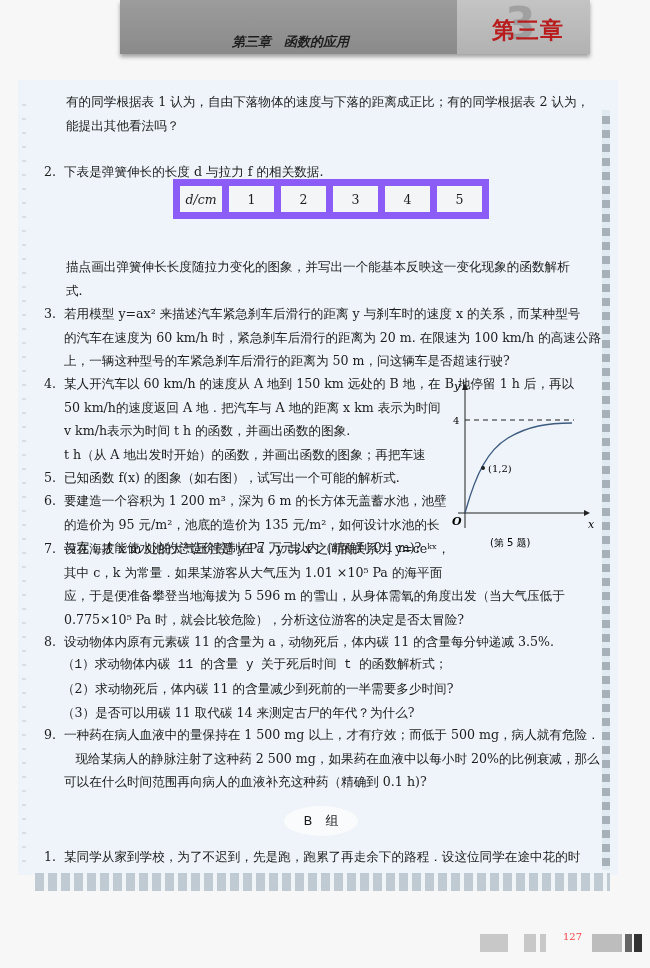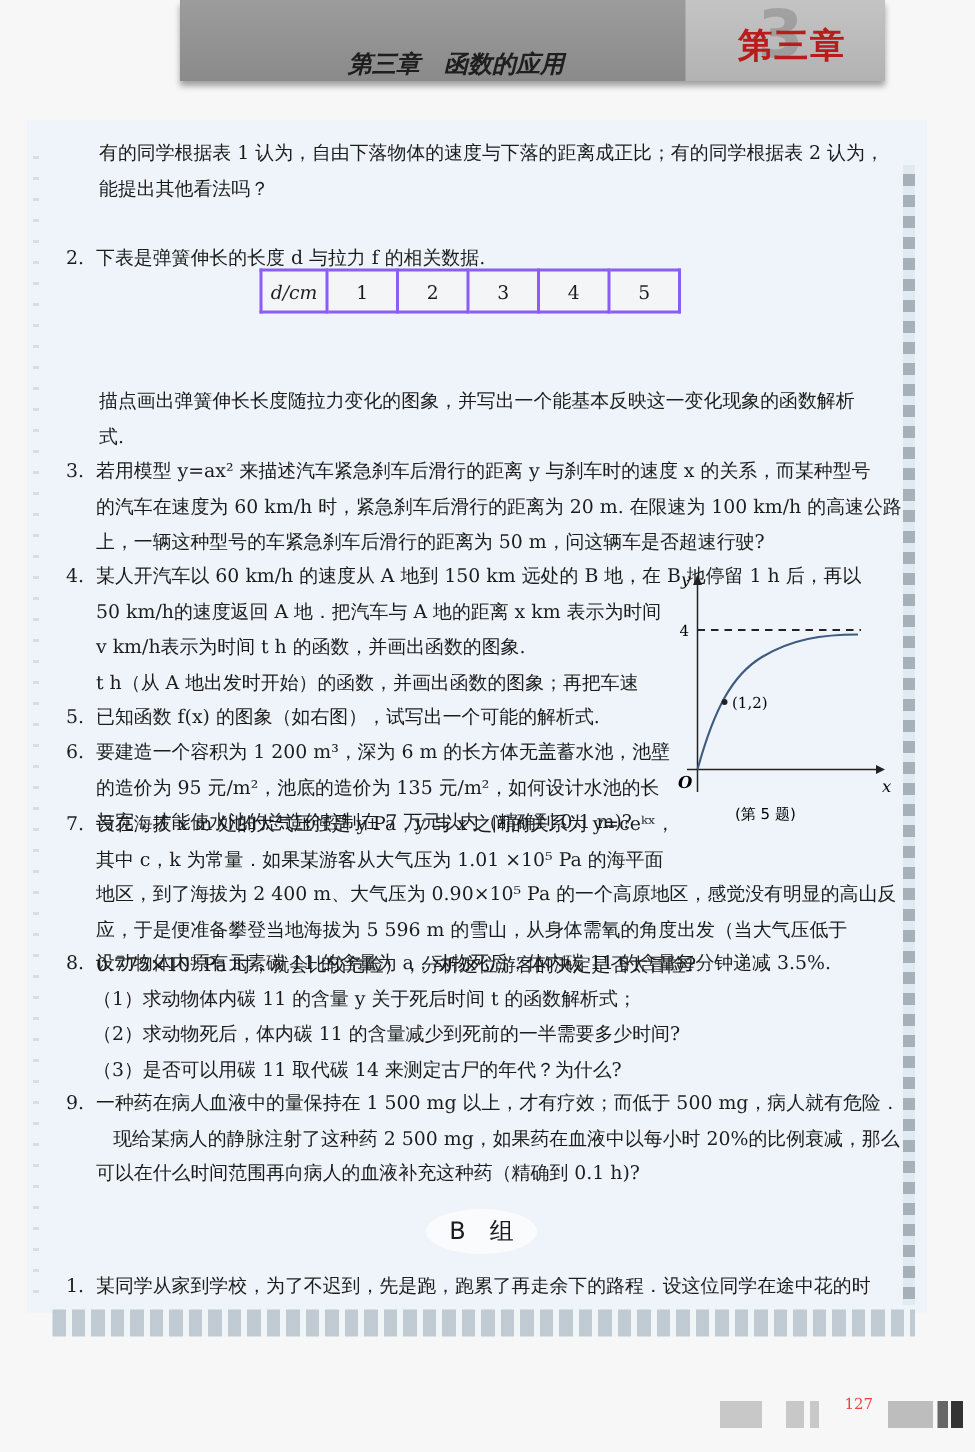--- a/index.html
+++ b/index.html
@@ -7,41 +7,41 @@
          font-family:"DejaVu Serif","Liberation Serif",serif; color:#1c1c1c; }
   .header-band { position:absolute; left:120px; top:0; width:470px; height:54px;
      background:linear-gradient(#9c9c9c,#8a8a8a); box-shadow:0 3px 4px rgba(0,0,0,0.35); }
   .header-right { position:absolute; left:457px; top:0; width:133px; height:54px;
      background:linear-gradient(#c4c4c4,#b2b2b2); }
   .header-big-num { position:absolute; left:505px; top:-2px; font-family:"DejaVu Sans",sans-serif;
      font-size:44px; font-weight:bold; color:#8c8c8c; opacity:0.6; }
   .header-chapter { position:absolute; left:492px; top:15px; font-family:Liberation Serif, serif;
      font-size:23px; font-weight:bold; color:#b91c1c; letter-spacing:1px; }
   .header-title { position:absolute; left:232px; top:33px; font-family:"DejaVu Sans",sans-serif;
-     font-size:16px; font-weight:bold; font-style:italic; color:#1e1e1e; }
+     font-size:13px; font-weight:bold; font-style:italic; color:#1e1e1e; }
   .page-panel { position:absolute; left:18px; top:80px; width:600px; height:795px;
      background:#eef4f9; }
   .left-ticks { position:absolute; left:22px; top:92px; width:4px; height:770px;
      background:repeating-linear-gradient(#eef4f9 0 12px,#c9cfd4 12px 14px); opacity:0.6; }
   .right-ticks { position:absolute; left:602px; top:110px; width:8px; height:760px;
      background:repeating-linear-gradient(#dde6ee 0 6px,#8f9aa3 6px 14px); opacity:0.75; }
   .bottom-ticks { position:absolute; left:35px; top:873px; width:575px; height:18px;
      background:repeating-linear-gradient(90deg,#a9b7c3 0 9px,#eef4f9 9px 13px); opacity:0.7; }
   .text { position:absolute; font-size:12.6px; line-height:23.5px; white-space:nowrap; }
   .indent { padding-left:26px; }
   .num { display:inline-block; width:20px; margin-left:4px; }
   table.data { position:absolute; left:173px; top:179px; border-collapse:collapse;
      font-size:12.5px; background:#f3f5f6; }
-  table.data td { border:2px solid #8b5cf6; text-align:center; height:26px; padding:0; }
+  table.data td { border:7px solid #8b5cf6; text-align:center; height:26px; padding:0; }
   table.data td.hd { width:42px; font-style:italic; }
   table.data td.v { width:45px; }
   .figure { position:absolute; left:448px; top:378px; width:160px; height:175px; }
   .b-badge { position:absolute; left:284px; top:806px; width:74px; height:30px; border-radius:50%;
      background:#fafbfc; text-align:center; line-height:30px; font-family:"DejaVu Sans",sans-serif;
-     font-size:16px; }
+     font-size:13px; }
   .footer-blocks { position:absolute; top:934px; height:18px; }
   .page-num { position:absolute; left:563px; top:931px; font-size:10px; color:#ef4444; }
 </style>
 </head>
 <body>
 
 <div class="header-band"></div>
 <div class="header-right"></div>
 <div class="header-big-num">3</div>
 <div class="header-chapter">第三章</div>
@@ -113,28 +113,27 @@
     <text x="4" y="147" font-size="11" font-style="italic" font-weight="bold" font-family="DejaVu Serif, serif">O</text>
     <text x="5" y="46" font-size="10" font-family="DejaVu Serif, serif">4</text>
     <text x="40" y="94" font-size="10" font-family="DejaVu Serif, serif">(1,2)</text>
     <text x="42" y="168" font-size="10" font-family="DejaVu Sans, sans-serif">(第 5 题)</text>
   </svg>
 </div>
 
 <div class="text" style="left:40px;top:537px;">
   <div><span class="num">7.</span><span>设在海拔 x m 处的大气压强是 y Pa，y 与 x 之间的关系为 y=ceᵏˣ，</span></div>
   <div style="padding-left:24px;">其中 c，k 为常量．如果某游客从大气压为 1.01 ×10⁵ Pa 的海平面</div>
-  <div style="padding-left:24px;">地区，到了海拔为 2 400 m、大气压为 0.90×10⁵ Pa 的一个高原地区，感觉没有明显的高山反</div>
   <div style="padding-left:24px;">应，于是便准备攀登当地海拔为 5 596 m 的雪山，从身体需氧的角度出发（当大气压低于</div>
   <div style="padding-left:24px;">0.775×10⁵ Pa 时，就会比较危险），分析这位游客的决定是否太冒险?</div>
 </div>
 
 <div class="text" style="left:40px;top:630px;">
   <div><span class="num">8.</span><span>设动物体内原有元素碳 11 的含量为 a，动物死后，体内碳 11 的含量每分钟递减 3.5%.</span></div>
-  <div style="padding-left:22px;">（1）求动物体内碳 11 的含量 y 关于死后时间 t 的函数解析式；</div>
+  <div style="padding-left:22px;font-family:Liberation Mono, monospace;">（1）求动物体内碳 11 的含量 y 关于死后时间 t 的函数解析式；</div>
   <div style="padding-left:22px;">（2）求动物死后，体内碳 11 的含量减少到死前的一半需要多少时间?</div>
   <div style="padding-left:22px;">（3）是否可以用碳 11 取代碳 14 来测定古尸的年代？为什么?</div>
 </div>
 
 <div class="text" style="left:40px;top:723px;">
   <div><span class="num">9.</span><span>一种药在病人血液中的量保持在 1 500 mg 以上，才有疗效；而低于 500 mg，病人就有危险．</span></div>
   <div style="padding-left:24px;text-align:right;">现给某病人的静脉注射了这种药 2 500 mg，如果药在血液中以每小时 20%的比例衰减，那么</div>
   <div style="padding-left:24px;">可以在什么时间范围再向病人的血液补充这种药（精确到 0.1 h)?</div>
 </div>
 

